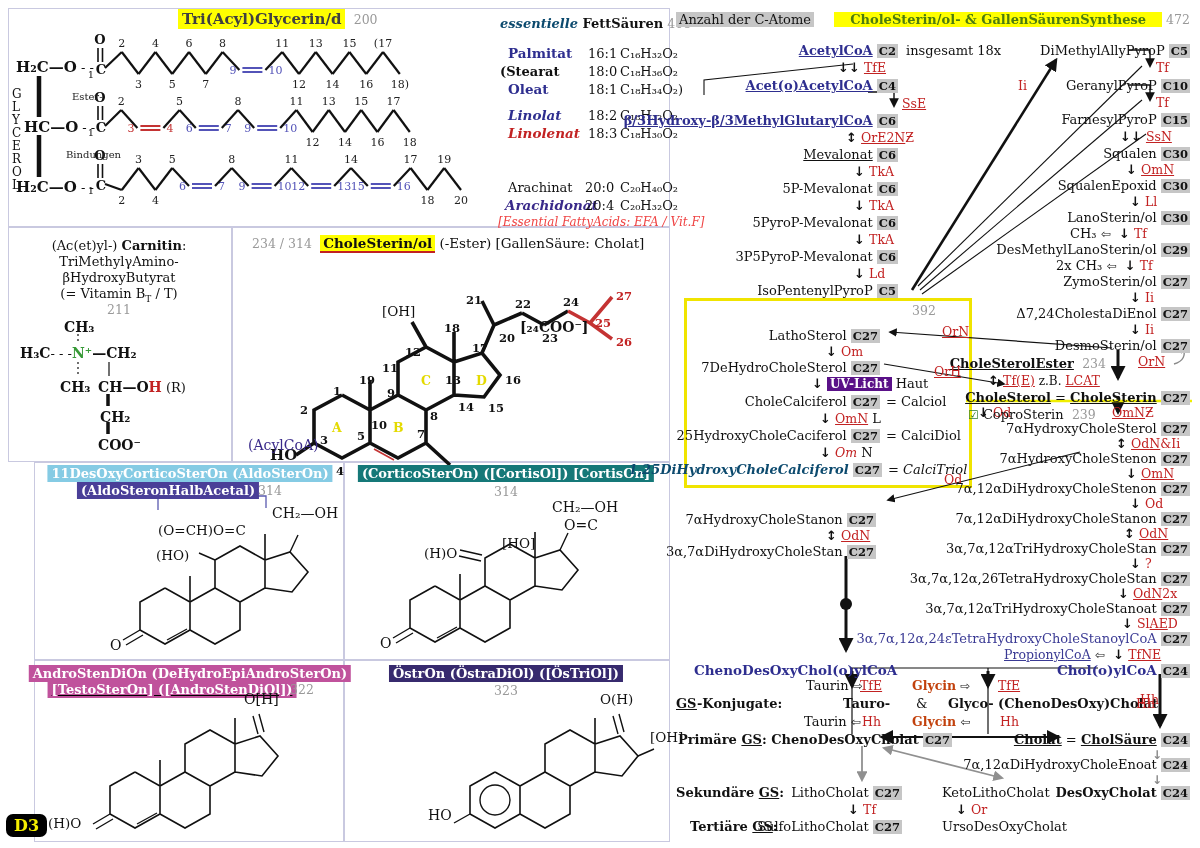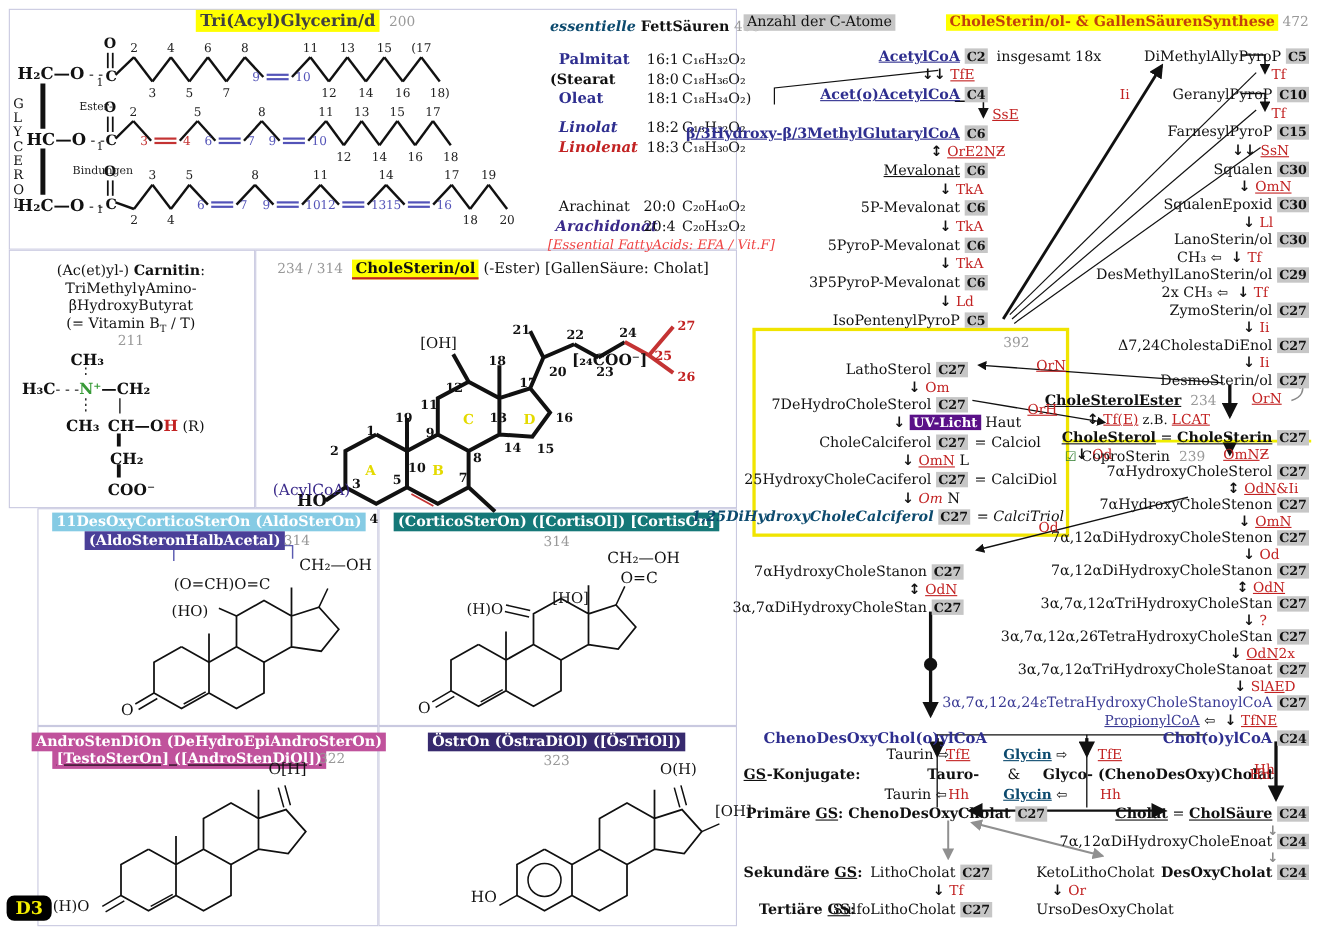--- a/index.html
+++ b/index.html
@@ -23,31 +23,31 @@
   .s-mbi{font:bold italic 13px "DejaVu Serif",serif;color:#0c4a6e;}
   .s-b14{font:bold 14px "DejaVu Serif",serif;color:#111;}
   .s-b15{font:bold 15px "DejaVu Serif",serif;color:#111;}
   .s-purp14{font:14px "DejaVu Serif",serif;color:#3a2a8a;}
   .s-mu{font:bold 13px "DejaVu Serif",serif;color:#2e2e8f;text-decoration:underline;}
   .s-mub{font:13px "DejaVu Serif",serif;color:#111;text-decoration:underline;}
   .s-mbu{font:bold 13px "DejaVu Serif",serif;color:#111;text-decoration:underline;}
   .s-mblue{font:bold 13.5px "DejaVu Serif",serif;color:#2e2e8f;}
   .s-mpurp{font:13px "DejaVu Serif",serif;color:#3a3a94;}
   .s-mpurpu{font:12.5px "DejaVu Serif",serif;color:#3a3a94;text-decoration:underline;}
-  .s-green{font:bold 12.5px "DejaVu Serif",serif;color:#0c4a6e;text-decoration:underline;}
+  .s-green{font:bold 12.5px "DejaVu Serif",serif;color:#c2410c;}
   .s-badge{font:bold 11.5px "DejaVu Serif",serif;color:#111;background:#c6c6c6;padding:0 2px;}
   .s-enz{font:12.5px "DejaVu Serif",serif;color:#c22222;}
   .s-enzu{font:12.5px "DejaVu Serif",serif;color:#c22222;text-decoration:underline;}
   .s-enzi{font:italic 12.5px "DejaVu Serif",serif;color:#c22222;}
   .s-arr{font:bold 13px "DejaVu Sans",sans-serif;color:#111;}
   .s-arrg{font:bold 12px "DejaVu Sans",sans-serif;color:#8a8a8a;}
   .s-warr{font:12px "DejaVu Sans",sans-serif;color:#111;}
   .s-gray{font:12.5px "DejaVu Serif",serif;color:#999;}
   .s-glabel{font:13px "DejaVu Serif",serif;color:#111;background:#c6c6c6;padding:0 3px;}
-  .s-ylabel{font:bold 13px "DejaVu Serif",serif;color:#c2410c;background:#ffff00;padding:0 3px;}
+  .s-ylabel{font:bold 13px "DejaVu Serif",serif;color:#4d7c0f;background:#ffff00;padding:0 16px;}
   .s-ytitle{font:bold 15px "DejaVu Serif",serif;color:#404040;background:#ffff00;padding:1px 4px;}
   .s-ytitle2{font:bold 13.5px "DejaVu Serif",serif;color:#111;background:#ffff00;padding:0 3px;border-bottom:2px solid #c22222;}
   .s-uv{font:bold 12px "DejaVu Serif",serif;color:#fff;background:#5a1188;padding:0 3px;}
   .s-check{font:12px "DejaVu Sans",sans-serif;color:#2e7d2e;}
   .s-fab{font:bold 13.5px "DejaVu Serif",serif;color:#2e2e8f;}
   .s-fabi{font:bold italic 13.5px "DejaVu Serif",serif;color:#2e2e8f;}
   .s-fari{font:bold italic 13.5px "DejaVu Serif",serif;color:#c22222;}
   .s-fapi{font:bold italic 13.5px "DejaVu Serif",serif;color:#3a2a8a;}
   .s-t1{font:bold 13px "DejaVu Serif",serif;color:#fff;background:#85cbe4;padding:1px 4px;}
   .s-t1b{font:bold 13px "DejaVu Serif",serif;color:#fff;background:#4a3f98;padding:1px 4px;}

